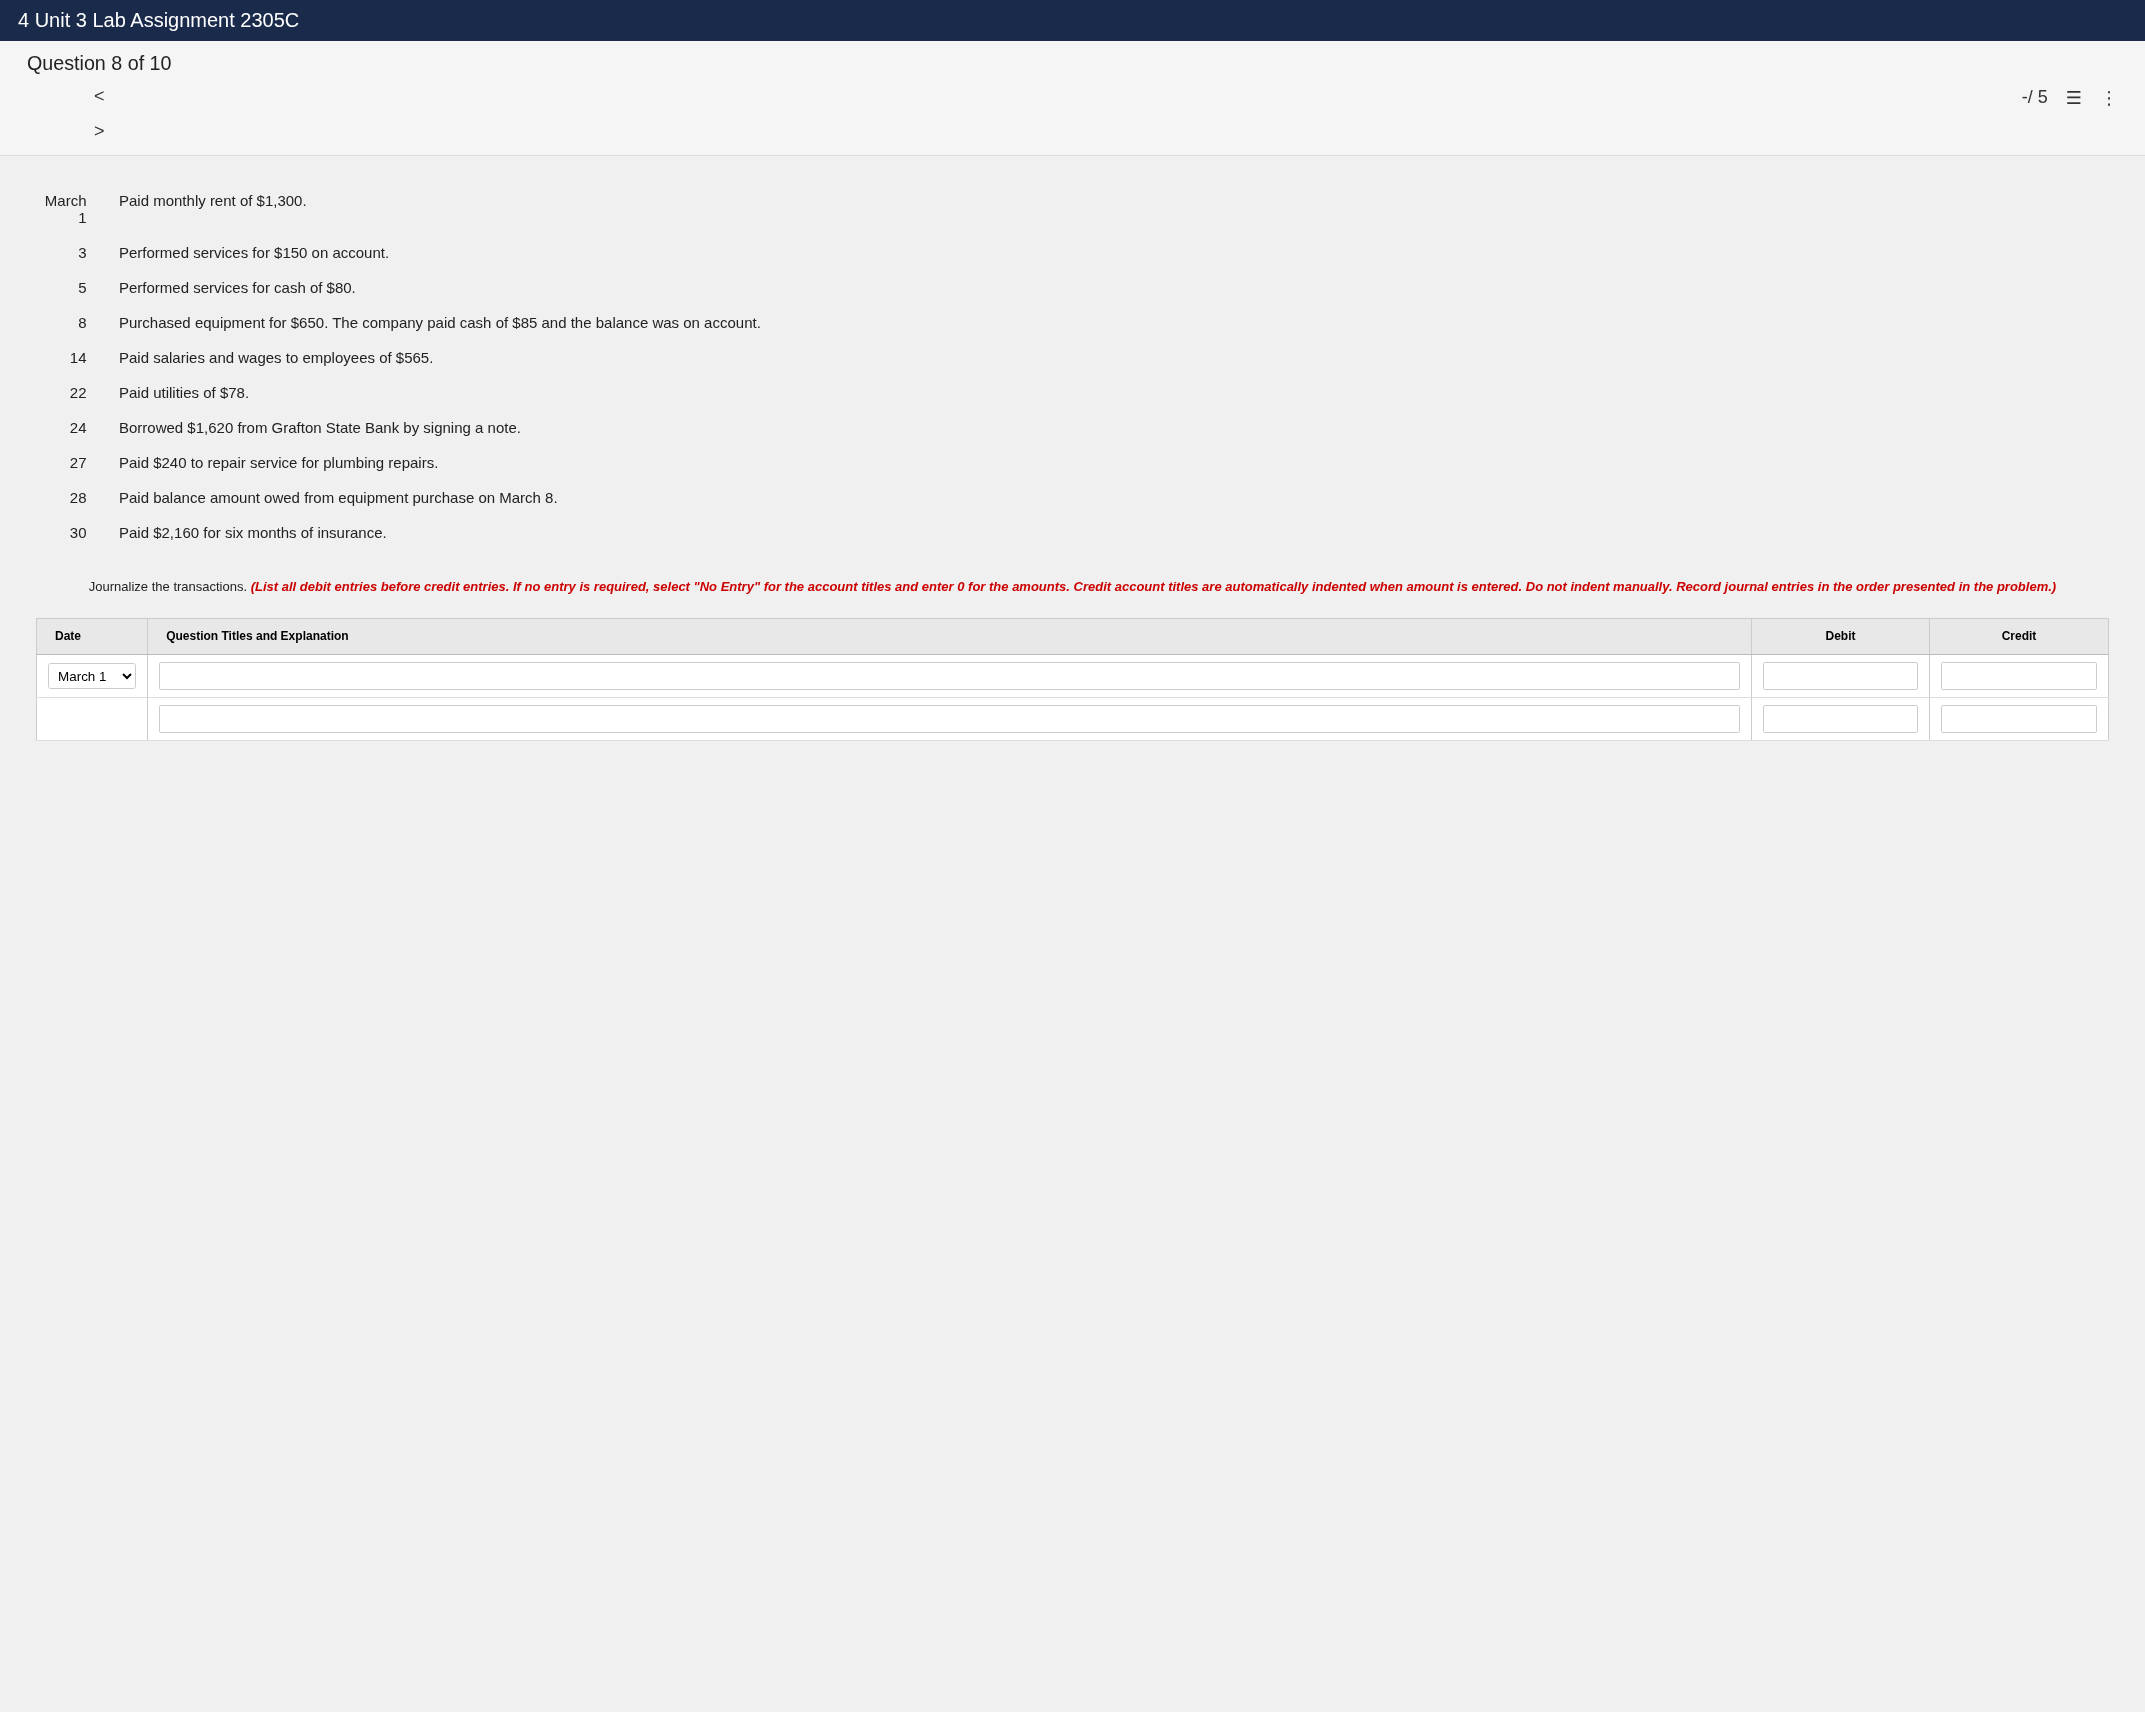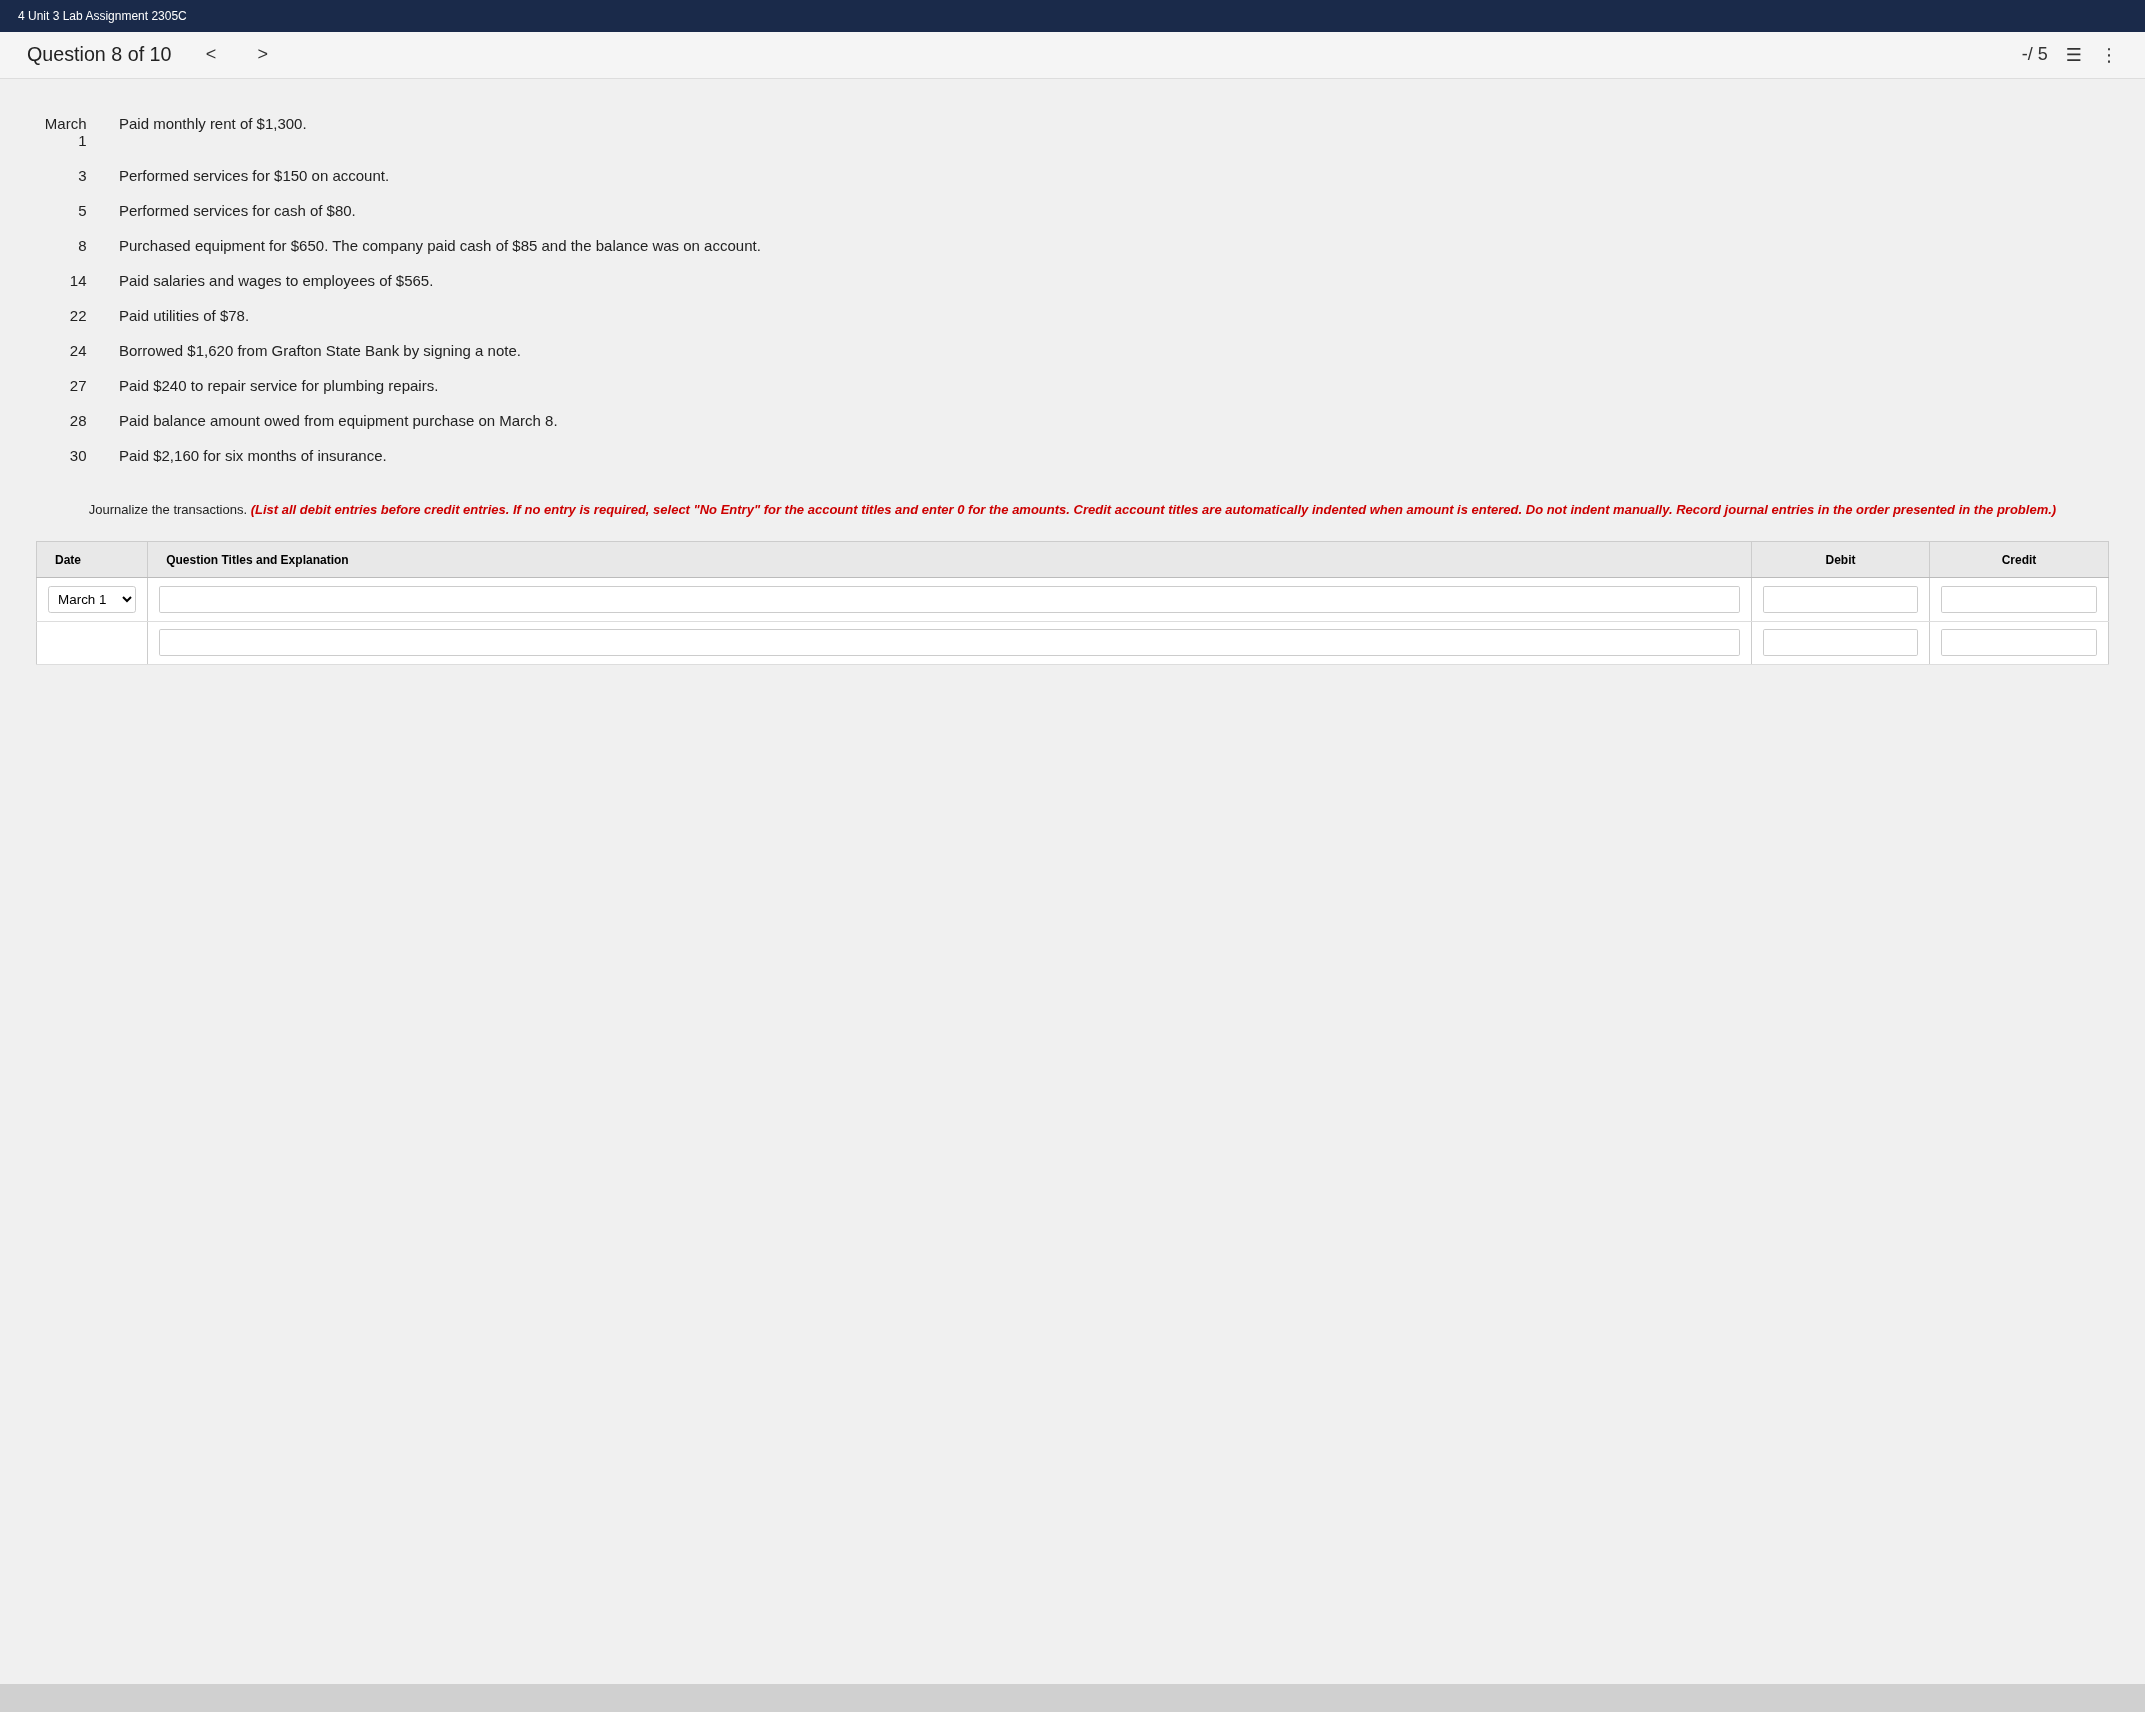--- a/index.html
+++ b/index.html
@@ -5,35 +5,36 @@
     * { box-sizing: border-box; margin: 0; padding: 0; }
     body {
       font-family: -apple-system, BlinkMacSystemFont, 'Segoe UI', Arial, sans-serif;
       background: #d0d0d0;
       min-height: 100vh;
     }
     .title-bar {
       background: #1a2a4a;
       color: white;
       padding: 9px 18px;
-      font-size: 12px;
+      font-size: 20px;
       font-weight: 500;
     }
     .question-header {
       background: #f5f5f5;
       border-bottom: 0.9px solid #ddd;
       padding: 10.7px 27px;
       display: flex;
       align-items: center;
       justify-content: space-between;
     }
     .question-nav {
       display: flex;
       align-items: center;
-      gap: 27px;
+      gap: 10px;
+      flex-direction: column;
     }
     .question-title {
       font-size: 19.7px;
       font-weight: 400;
       color: #222;
     }
     .nav-btn {
       background: none;
       border: none;
       font-size: 18px;

